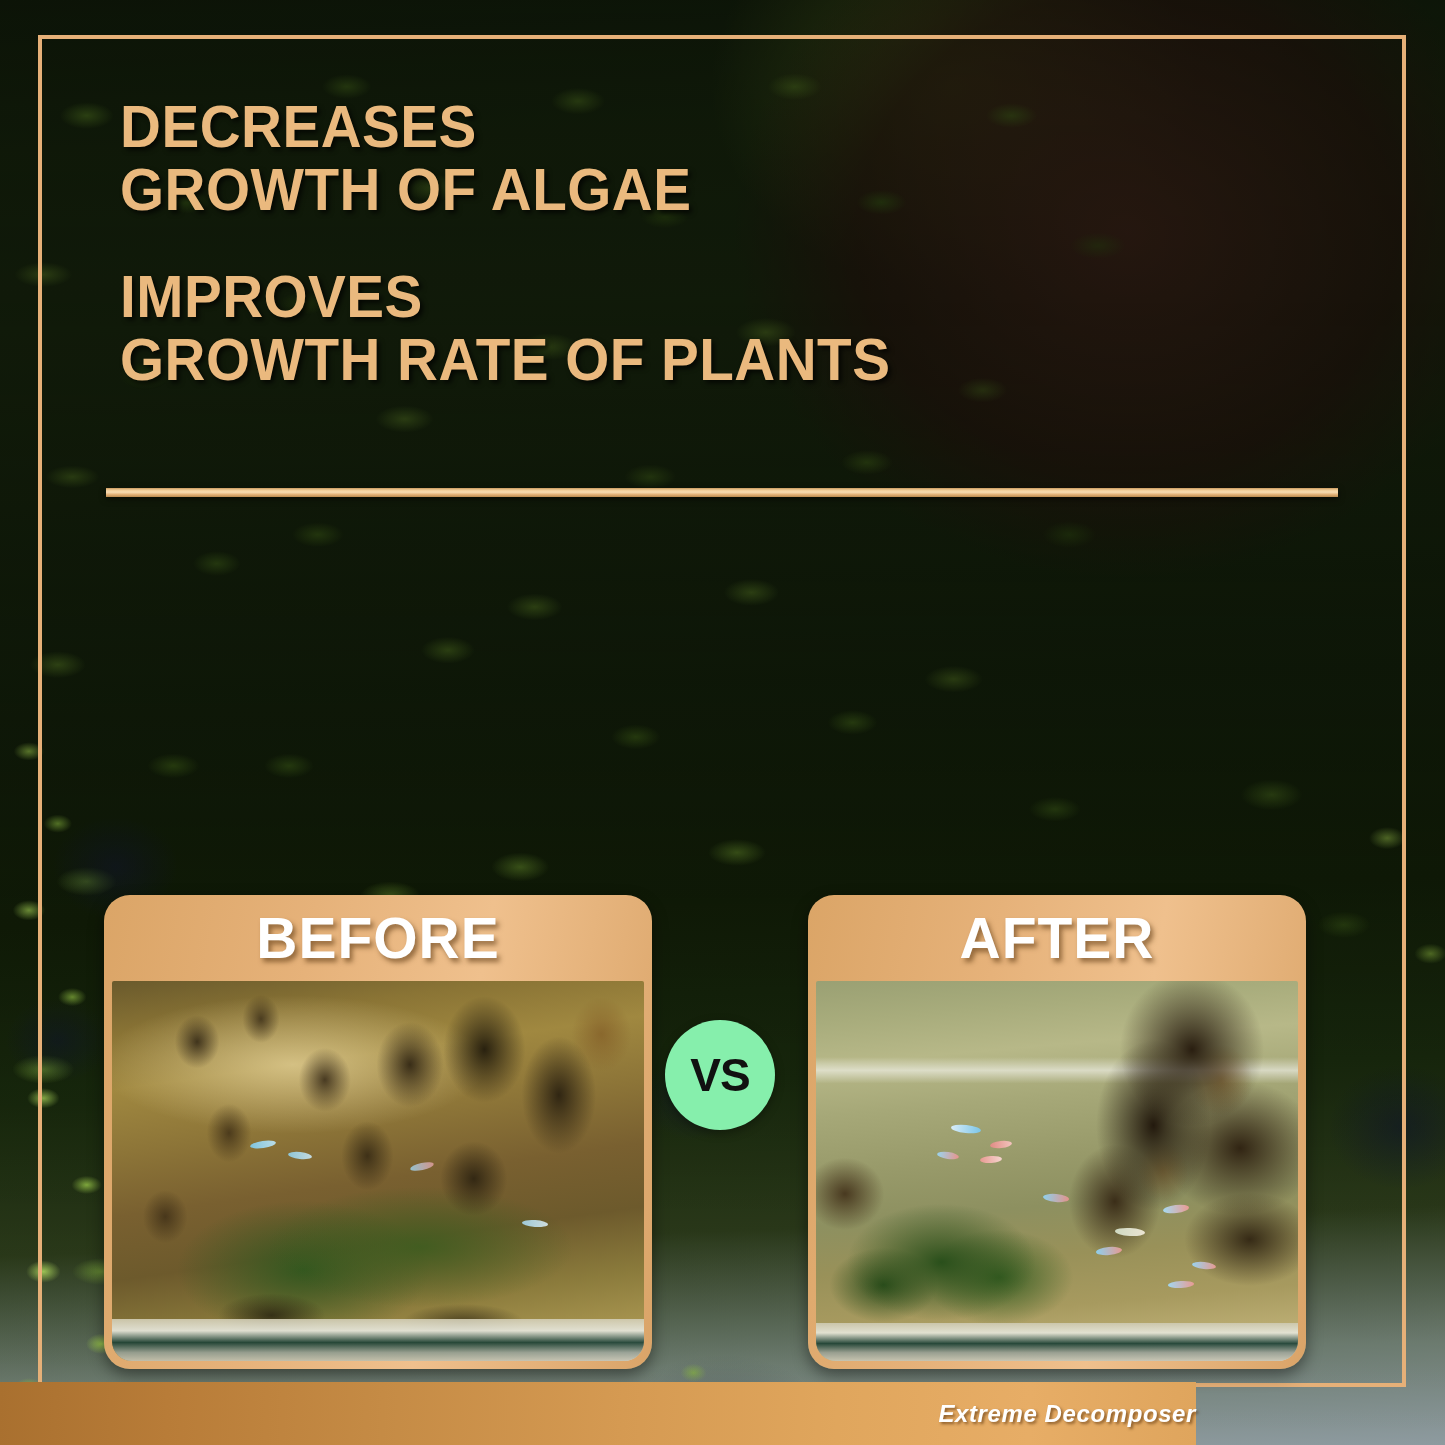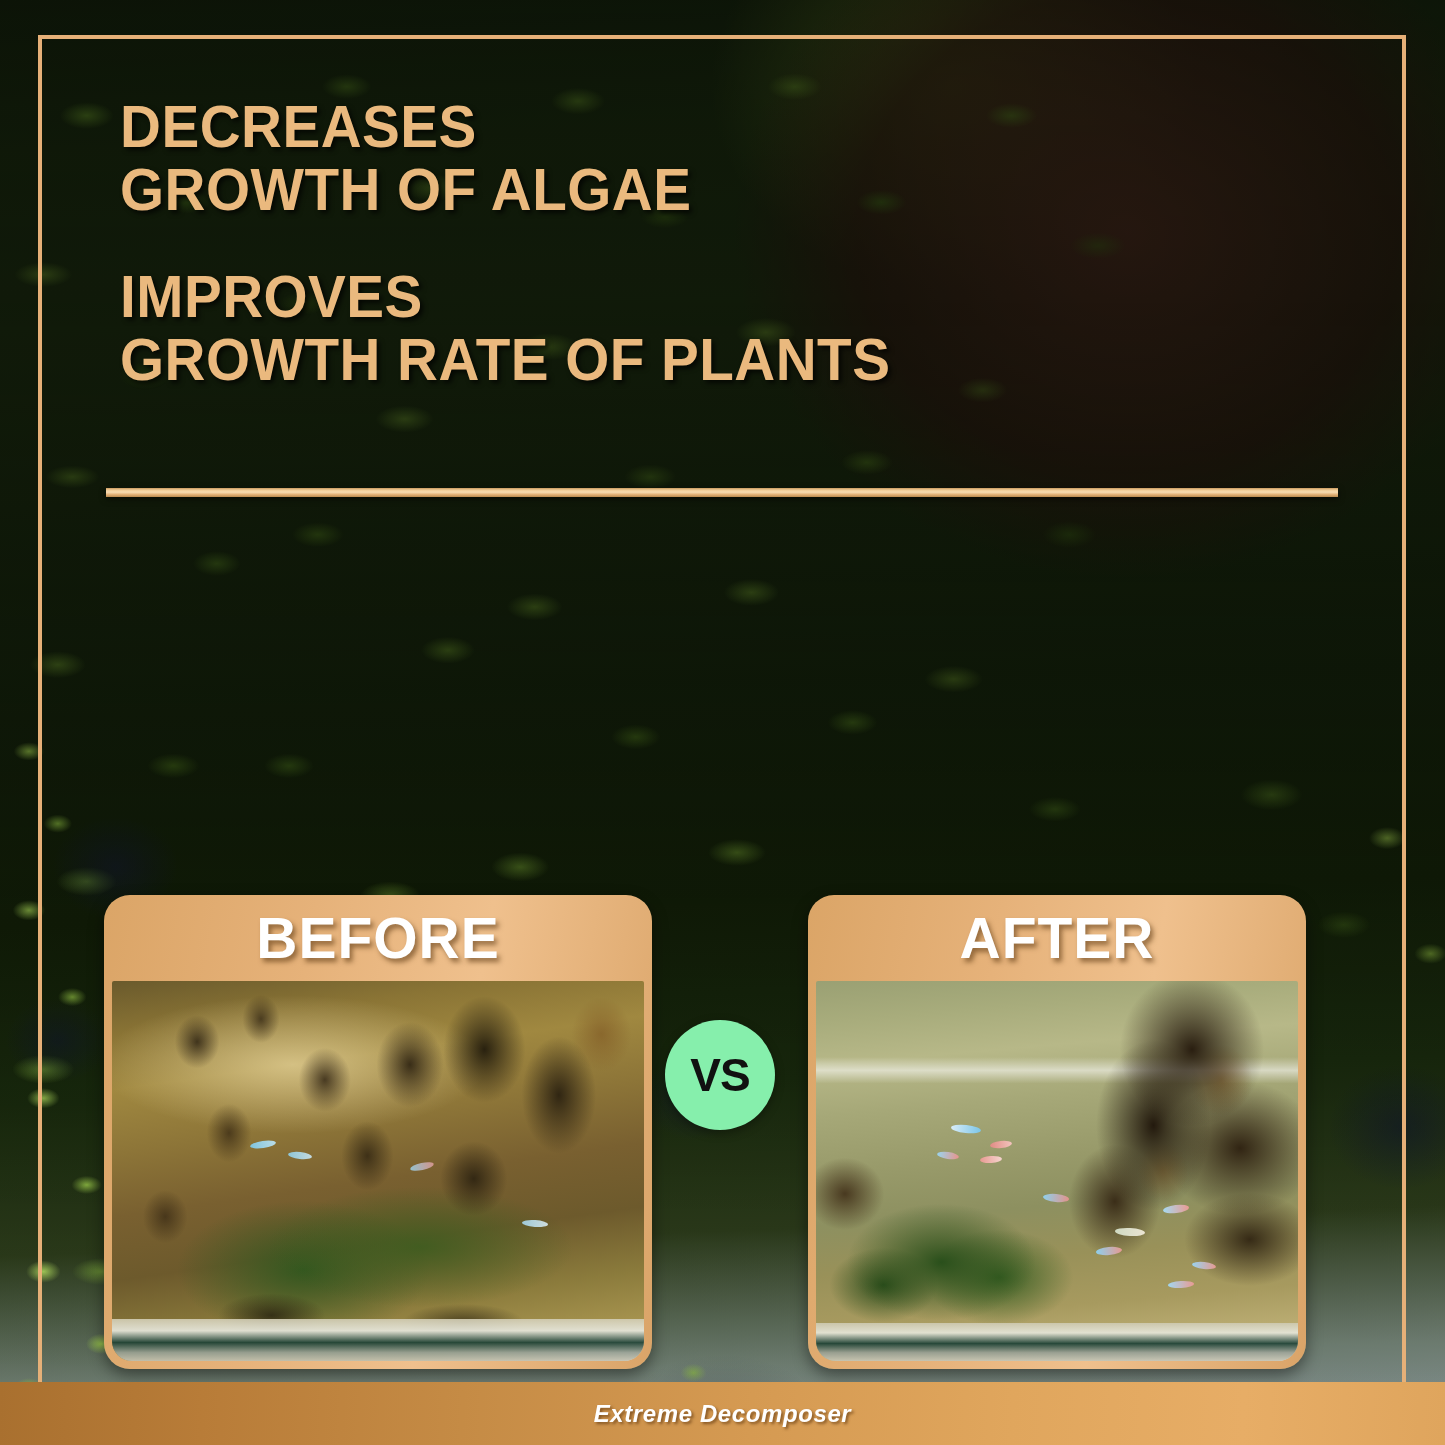--- a/index.html
+++ b/index.html
@@ -397,33 +397,33 @@
     color: #111111;
     box-shadow: 0 3px 10px rgba(0,0,0,0.35);
     z-index: 5;
   }
 
   
   .footer {
     position: absolute;
     left: 0;
     bottom: 0;
-    width: 1445px;
+    width: 1196px;
     height: 63px;
     background: linear-gradient(92deg,
       #a9702f 0%,
       #b87c38 14%,
       #c58b45 32%,
       #d59a52 52%,
       #e0a65d 70%,
       #e7ad66 86%,
       #dfa55d 100%);
     display: flex;
     align-items: center;
-    justify-content: center;
+    justify-content: flex-end;
   }
   .footer-text {
     font-family: "Liberation Sans", sans-serif;
     font-weight: 700;
     font-style: italic;
     font-size: 24px;
     letter-spacing: 0.6px;
     color: #ffffff;
     text-shadow: 2px 2px 3px rgba(90,50,12,0.65);
   }

